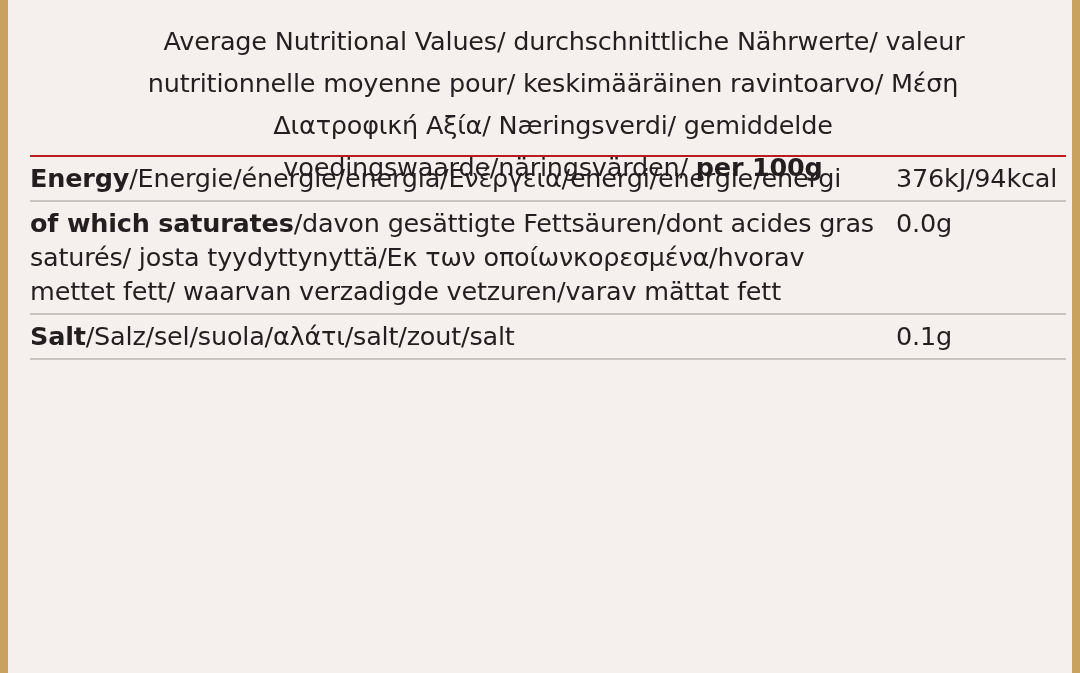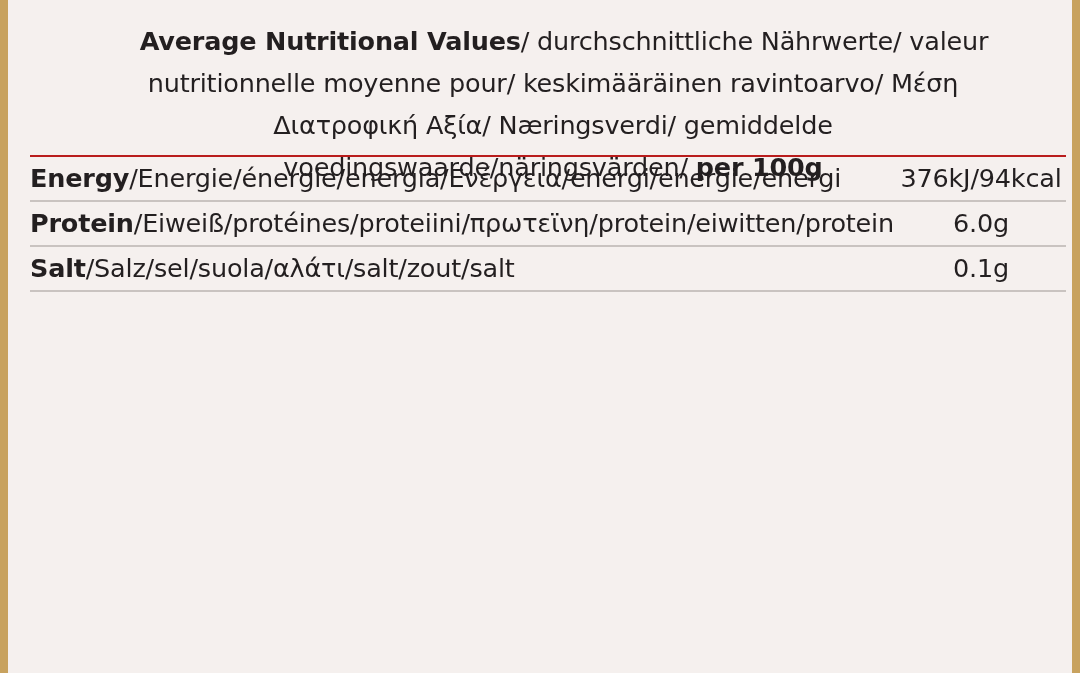--- a/index.html
+++ b/index.html
@@ -35,21 +35,21 @@
   .heading {
     position: absolute;
     left: 72px;
     top: 20px;
     width: 930px;
     font-size: 25.5px;
     line-height: 42px;
     text-align: center;
     letter-spacing: -0.2px;
   }
-  .heading .b { font-weight: bold; margin-left: 22px; }
+  .heading .b { font-weight: normal; margin-left: 22px; }
   .heading .per { font-weight: bold; }
 
   table.nutri {
     position: absolute;
     left: 14px;
     top: 155px;
     width: 1036px;
     border-collapse: collapse;
     font-size: 25.5px;
     line-height: 34px;
@@ -60,21 +60,21 @@
     padding: 4px 0 5px 0;
     vertical-align: top;
   }
   table.nutri tr:first-child td { border-top: 2px solid #b91c1c; }
   table.nutri tr:last-child td { border-bottom: 2px solid #c9c3c0; }
   td.label {
     padding-left: 12px;
     padding-right: 10px;
   }
   td.value {
-    text-align: center;
+    text-align: left;
     white-space: nowrap;
     padding-right: 10px;
     width: 170px;
   }
   .bold { font-weight: bold; }
   .indent { padding-left: 34px; }
   .indent .bold { font-weight: bold; }
 </style>
 </head>
 <body>
@@ -86,22 +86,22 @@
       <span class="b">Average Nutritional Values</span><span>/ durchschnittliche Nährwerte/ valeur nutritionnelle moyenne pour/ keskimääräinen ravintoarvo/ Μέση Διατροφική Αξία/ Næringsverdi/ gemiddelde voedingswaarde/näringsvärden/</span> <span class="per">per 100g</span>
     </div>
 
     <table class="nutri">
       <tbody>
         <tr>
           <td class="label"><span class="bold">Energy</span><span>/Energie/énergie/energia/Ενέργεια/energi/energie/energi</span></td>
           <td class="value">376kJ/94kcal</td>
         </tr>
         <tr>
-          <td class="label"><span class="bold">Protein</span><span>/Eiweiß/protéines/proteiini/πρωτεϊνη/protein/eiwitten/protein</span></td>
-          <td class="value">6.0g</td>
+          <td class="label indent"><span class="bold">of which saturates</span><span>/davon gesättigte Fettsäuren/dont acides gras saturés/ josta tyydyttynyttä/Εκ των οποίωνκορεσμένα/hvorav mettet fett/ waarvan verzadigde vetzuren/varav mättat fett</span></td>
+          <td class="value">0.0g</td>
         </tr>
         <tr>
           <td class="label"><span class="bold">Salt</span><span>/Salz/sel/suola/αλάτι/salt/zout/salt</span></td>
           <td class="value">0.1g</td>
         </tr>
       </tbody>
     </table>
 
   </div>
 </div>

